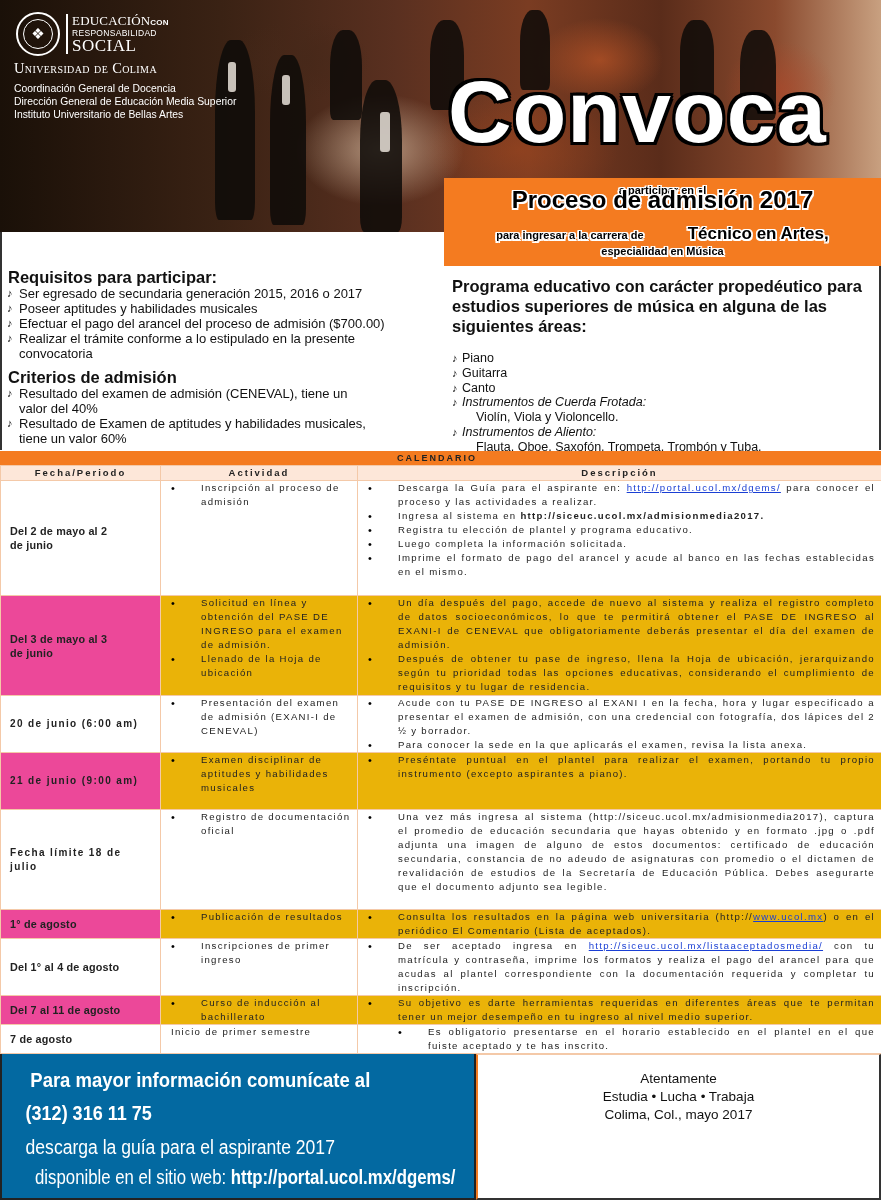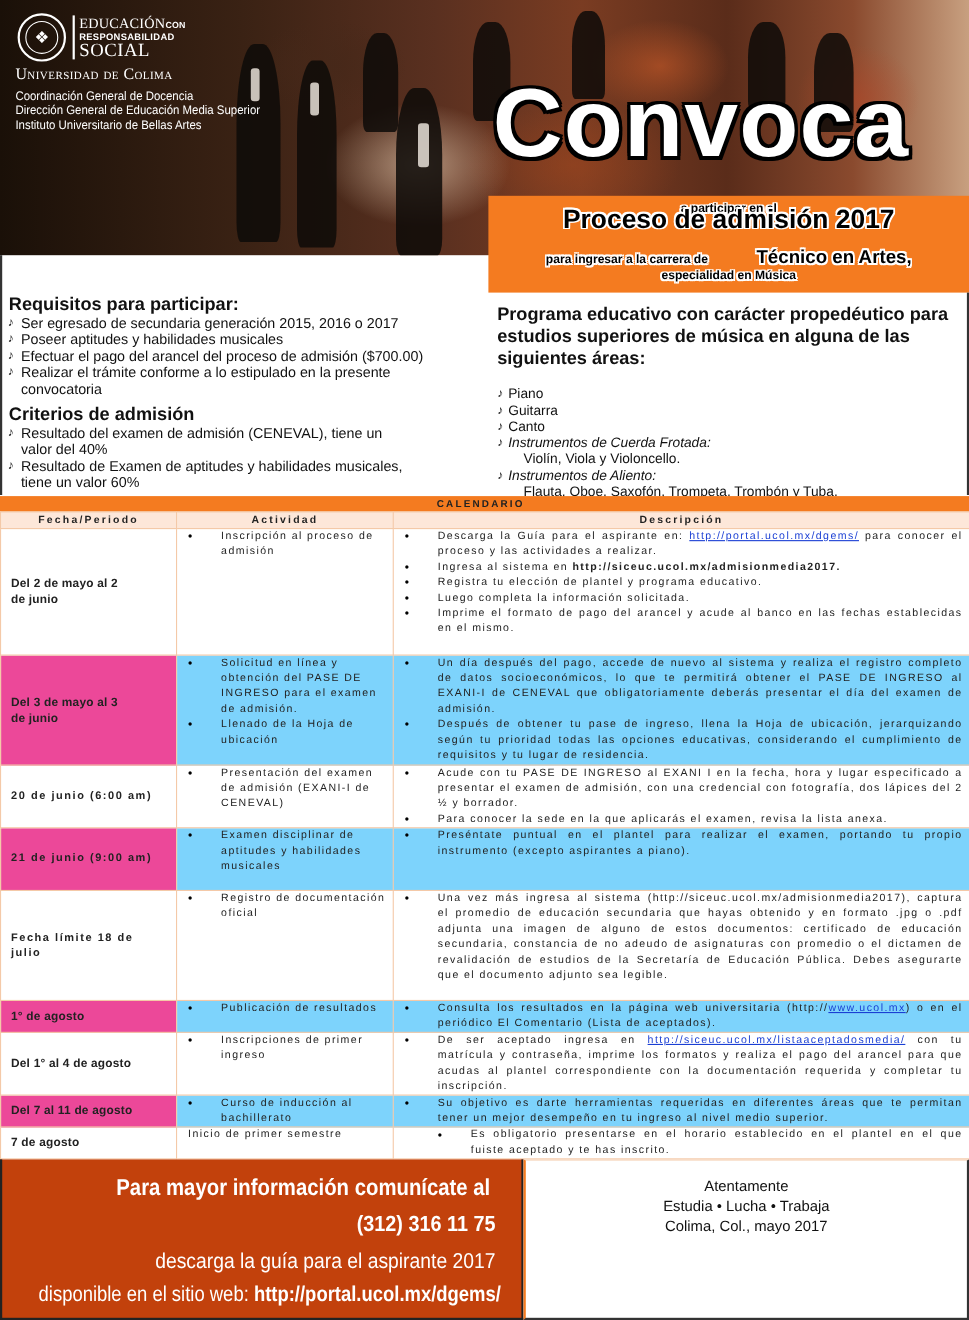--- a/index.html
+++ b/index.html
@@ -25,21 +25,21 @@
     .logo-block { position: absolute; left: 14px; top: 10px; color: #fff; }
     .seal {
       position: absolute; left: 2px; top: 2px; width: 44px; height: 44px; border-radius: 50%;
       border: 2px solid #fff; display: flex; align-items: center; justify-content: center;
     }
     .seal-inner { width: 30px; height: 30px; border-radius: 50%; border: 1px solid #fff;
       display:flex; align-items:center; justify-content:center; font-size: 15px; }
     .seal-divider { position: absolute; left: 52px; top: 4px; width: 1.5px; height: 40px; background: #fff; }
     .edu-line1 { position: absolute; left: 58px; top: 3px; font-family: "Liberation Serif", serif; font-size: 13px; white-space: nowrap; letter-spacing: .2px; }
     .edu-line1 .small { font-family: "Liberation Sans", sans-serif; font-size: 8px; font-weight: bold; }
-    .edu-line2 { position: absolute; left: 58px; top: 18px; font-size: 8.5px; font-weight: bold; letter-spacing: .3px; white-space: nowrap; }
+    .edu-line2 { position: absolute; left: 58px; top: 18px; font-size: 8.5px; font-weight: normal; letter-spacing: .3px; white-space: nowrap; }
     .edu-line3 { position: absolute; left: 58px; top: 26px; font-family: "Liberation Serif", serif; font-size: 17px; letter-spacing: .5px; white-space: nowrap; }
     .univ { position: absolute; left: 0; top: 50px; font-family: "Liberation Serif", serif; font-size: 14.5px; letter-spacing: .4px; white-space: nowrap; font-variant: small-caps; }
     .dept { position: absolute; left: 0; font-size: 11.3px; white-space: nowrap; font-family: "Liberation Sans Narrow", "Liberation Sans", sans-serif; transform: scaleX(.92); transform-origin: left; }
 
     .convoca {
       position: absolute; left: 448px; top: 68px; font-size: 88px; font-weight: bold; color: #fff;
       letter-spacing: 1px; line-height: 1;
       text-shadow: -3px -3px 0 #000, 3px -3px 0 #000, -3px 3px 0 #000, 3px 3px 0 #000, 0 3px 0 #000, 3px 0 0 #000, 0 -3px 0 #000, -3px 0 0 #000;
     }
 
@@ -76,33 +76,33 @@
 
     
     .cal { position: absolute; left: 0; top: 451px; width: 881px; }
     .cal-head { height: 14px; background: #f47b20; font-size: 9px; font-weight: bold; letter-spacing: 2px; color: #222;
       padding-left: 397px; line-height: 14px; }
     table { border-collapse: collapse; width: 881px; table-layout: fixed; }
     td, th { border: 1px solid #f4c9a8; vertical-align: top; font-size: 9.6px; letter-spacing: 1.3px; line-height: 14px; color: #222; }
     th { font-weight: bold; height: 15px; background: #fde7d9; letter-spacing: 2px; font-size: 9.5px; line-height: 14px; }
     td.date { vertical-align: middle; font-weight: bold; font-size: 10.8px; letter-spacing: .2px; padding-left: 9px; }
     td.date.spaced { letter-spacing: 1.4px; font-size: 10px; }
-    tr.alt td { background: #7dd3fc; }
+    tr.alt td { background: #eab308; }
     tr.alt td.date { background: #ec4899; }
     .bl { list-style: none; }
     .bl li { position: relative; padding-left: 40px; padding-right: 6px; }
     .bl li::before { content: "•"; position: absolute; left: 10px; top: 0; font-size: 11px; color: #000; }
     .desc .bl li { text-align: justify; }
     .lnk { color: #1a3fd4; text-decoration: underline; }
     .b { font-weight: bold; }
     .plain { padding-left: 10px; }
 
     
-    .foot-left { position: absolute; left: 0; top: 1054px; width: 476px; height: 146px; background: #c2410c;
-      color: #fff; text-align: right; border: 2px solid #222; border-top: none; }
+    .foot-left { position: absolute; left: 0; top: 1054px; width: 476px; height: 146px; background: #0369a1;
+      color: #fff; text-align: left; border: 2px solid #222; border-top: none; }
     .fl1 { position: absolute; top: 14px; left: 0; width: 100%; font-size: 21px; font-weight: bold; transform: scaleX(.88); }
     .fl2 { position: absolute; top: 48px; left: 0; width: 100%; font-size: 20px; font-weight: bold; transform: scaleX(.9); }
     .fl3 { position: absolute; top: 82px; left: 0; width: 100%; font-size: 19.5px; transform: scaleX(.9); }
     .fl4 { position: absolute; top: 112px; left: 0; width: 100%; font-size: 19.5px; transform: scaleX(.86); white-space: nowrap; }
     .fl4 .b { font-weight: bold; }
 
     .foot-right { position: absolute; left: 476px; top: 1054px; width: 405px; height: 146px; background: #fff;
       text-align: center; border: 2px solid #333; border-left: 2px solid #f47b20; border-top: 1px solid #f4c9a8; }
     .fr { position: absolute; left: 0; width: 100%; font-size: 13.5px; }
     .fr1 { top: 16px; } .fr2 { top: 34px; } .fr3 { top: 52px; }

